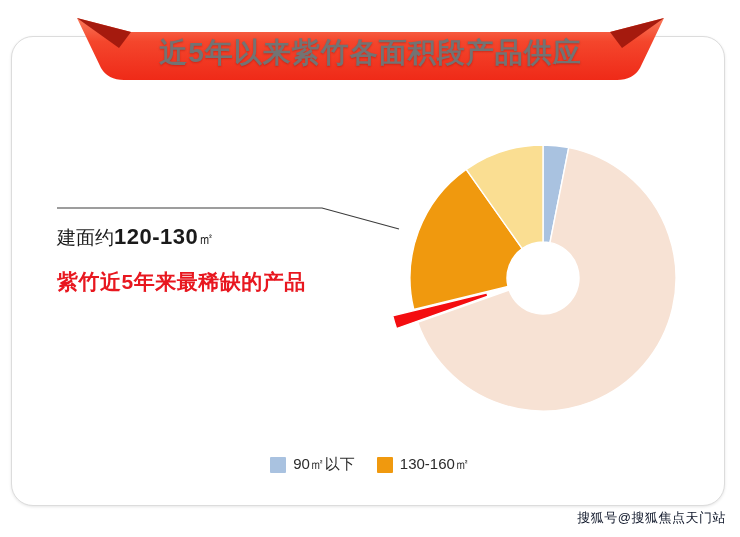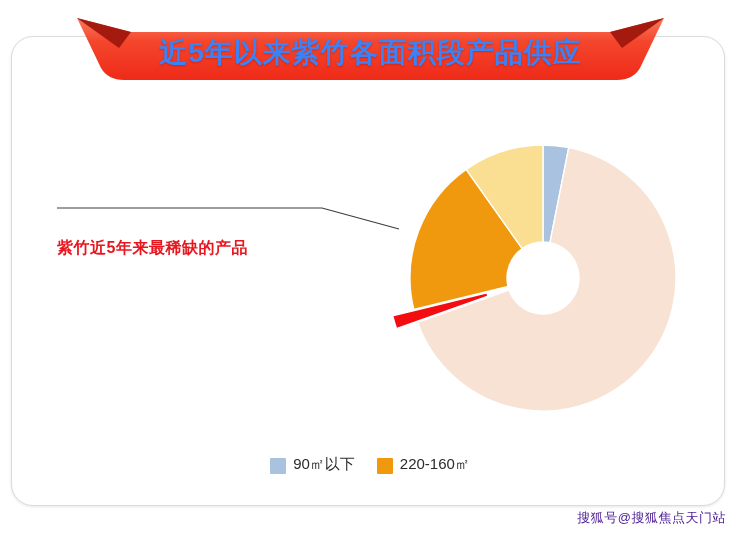--- a/index.html
+++ b/index.html
@@ -40,21 +40,21 @@
   #ribbon-wrap svg { display: block; }
   #ribbon-title {
     position: absolute;
     left: 0;
     top: 0;
     width: 587px;
     height: 66px;
     display: flex;
     align-items: center;
     justify-content: center;
-    color: #3b82f6;
+    color: #737373;
     font-size: 28px;
     font-weight: bold;
     letter-spacing: 1px;
     text-shadow: 0 1px 2px rgba(120,0,0,0.30);
     white-space: nowrap;
     padding-top: 3px;
     box-sizing: border-box;
   }
 
   
@@ -78,61 +78,61 @@
     font-size: 19px;
     color: #1a1a1a;
     line-height: 1.35;
     white-space: nowrap;
   }
   #callout-head .lead { font-weight: normal; }
   #callout-head .emph { font-weight: bold; font-size: 22px; letter-spacing: 0.5px; }
   #callout-head .unit { font-weight: normal; font-size: 16px; }
   .callout-red {
     color: #e8171f;
-    font-size: 16px;
+    font-size: 21px;
     font-weight: bold;
     line-height: 1.55;
     white-space: nowrap;
     letter-spacing: 0.5px;
   }
   #callout-red1 { margin-top: 14px; }
 
   
   #legend {
     position: absolute;
     left: 0;
     top: 455px;
     width: 740px;
     display: flex;
     justify-content: center;
     align-items: center;
     gap: 22px;
   }
   .legend-item {
     display: flex;
-    align-items: flex-end;
+    align-items: center;
     gap: 7px;
     font-size: 15px;
     color: #2b2b2b;
     white-space: nowrap;
   }
   .legend-swatch {
     width: 16px;
     height: 16px;
     flex: 0 0 16px;
     border-radius: 1px;
   }
 
   
   #watermark {
     position: absolute;
     right: 14px;
     bottom: 10px;
     font-size: 13px;
-    color: #4c1d95;
+    color: #0f172a;
     letter-spacing: 0.5px;
     white-space: nowrap;
   }
 </style>
 </head>
 <body>
 
 <div id="card"></div>
 
 <div id="ribbon-wrap">
@@ -156,27 +156,30 @@
       <path d="M 543 145 A 133 133 0 0 1 568.7420792507644 147.51496118003658 L 549.967780849831 242.68074137203996 A 36 36 0 0 0 543 242 Z" fill="#a9c2e0" stroke="#ffffff" stroke-width="1.4"></path>
       <path d="M 568.7420792507644 147.51496118003658 A 133 133 0 1 1 417.582258726249 322.2649994215571 L 509.05234070785684 289.9815036028275 A 36 36 0 1 0 549.967780849831 242.68074137203996 Z" fill="#f7e2d4" stroke="#ffffff" stroke-width="1.4"></path>
       <path d="M 396.49477936786667 328.53542319589656 A 133 133 0 0 1 392.685500163966 315.7247903784948 L 486.9337782566894 292.7843876671935 A 36 36 0 0 0 487.9648613494745 296.25192737716696 Z" fill="#f40d10" stroke="#ffffff" stroke-width="1.4"></path>
       <path d="M 413.77297952234835 309.4543666041553 A 133 133 0 0 1 466.1828304448385 169.42687965461448 L 522.2073826767984 248.61178697418137 A 36 36 0 0 0 508.0212576150717 286.51396389285406 Z" fill="#f0990e" stroke="#ffffff" stroke-width="1.4"></path>
       <path d="M 466.1828304448385 169.42687965461448 A 133 133 0 0 1 543.0000000000001 145 L 543 242 A 36 36 0 0 0 522.2073826767984 248.61178697418137 Z" fill="#fade92" stroke="#ffffff" stroke-width="1.4"></path>
     </g>
   <polyline id="leader" fill="none" stroke="#3c3c3c" stroke-width="1.2" points="57,208 322,208 399,229"></polyline>
 </svg>
 
 <div id="callout">
+  <div id="callout-head">
+    <span class="lead">建面约</span><span class="emph">120-130</span><span class="unit">㎡</span>
+  </div>
   <div class="callout-red" id="callout-red1">紫竹近5年来最稀缺的产品</div>
 </div>
 
 <div id="legend">
     <div class="legend-item">
       <span class="legend-swatch" style="background: rgb(169, 194, 224);"></span>
       <span>90㎡以下</span>
     </div>
     <div class="legend-item">
       <span class="legend-swatch" style="background: rgb(240, 153, 14);"></span>
-      <span>220-160㎡</span>
+      <span>130-160㎡</span>
     </div>
   </div>
 
 <div id="watermark">搜狐号@搜狐焦点天门站</div>
 
 </body></html>

